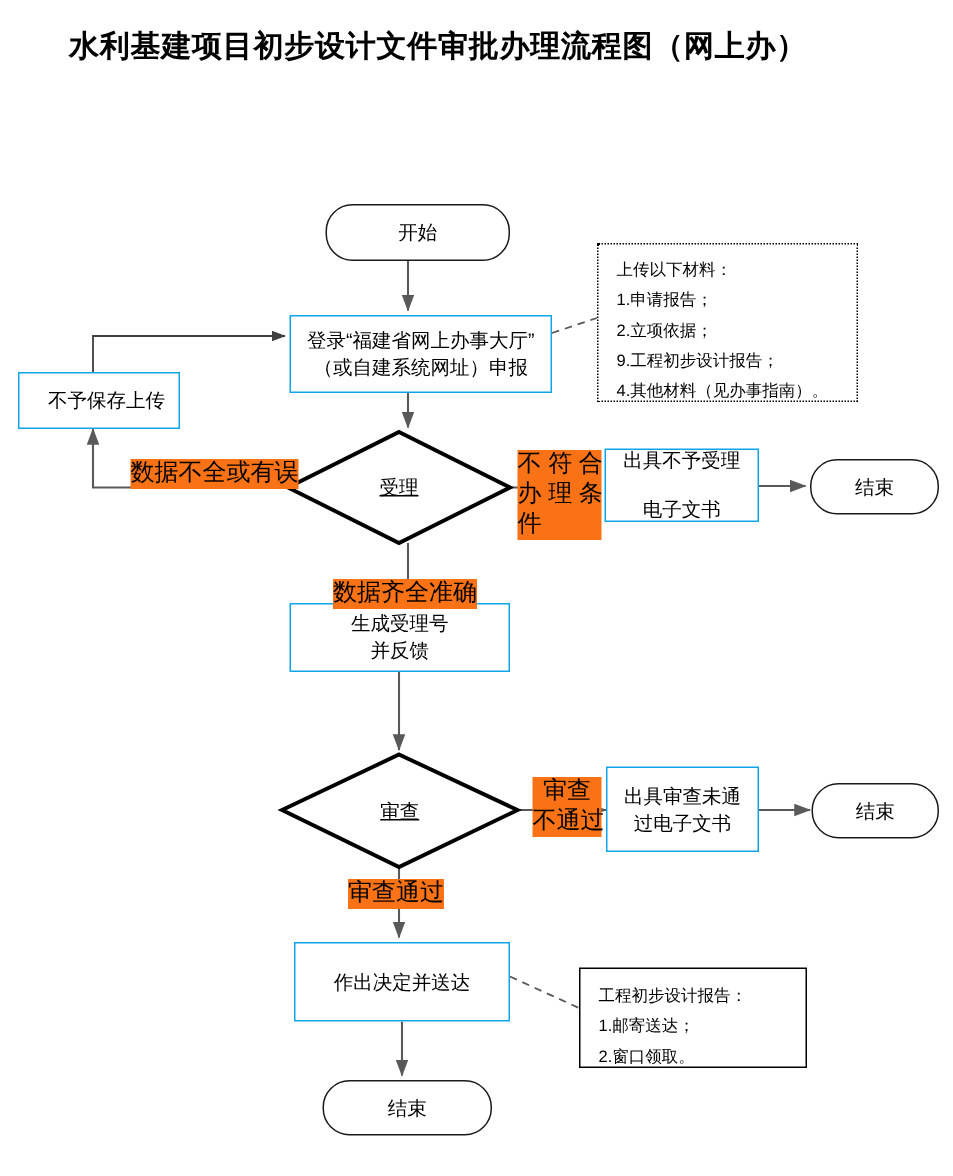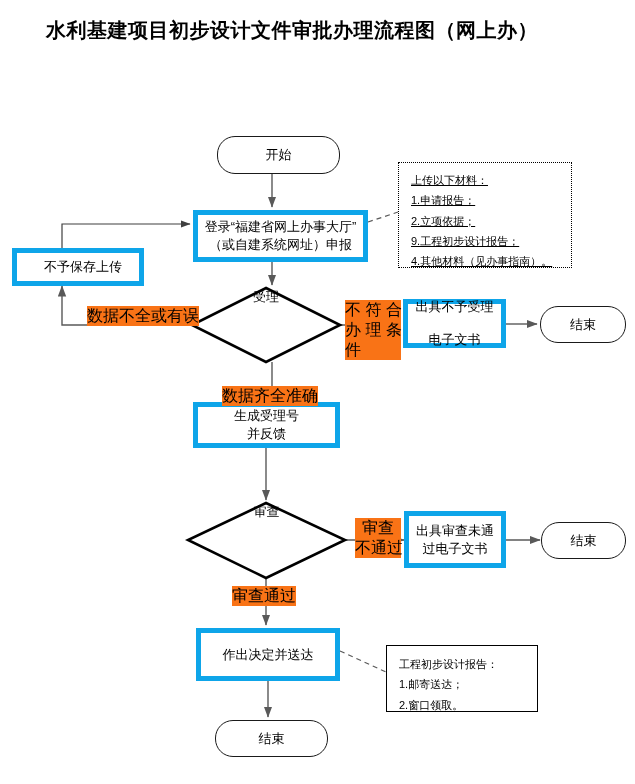--- a/index.html
+++ b/index.html
@@ -33,48 +33,48 @@
     box-sizing: border-box;
     display: flex;
     align-items: center;
     justify-content: center;
     text-align: center;
     font-size: 13px;
     line-height: 1.35;
     background: #ffffff;
   }
   .rect {
-    border: 5px solid #0ea5e9;
+    border: 1px solid #0ea5e9;
   }
   .terminator {
     border: 1.3px solid #1a1a1a;
     border-radius: 18px;
   }
   .diamond-wrap {
     position: absolute;
     display: flex;
-    align-items: flex-start;
+    align-items: center;
     justify-content: center;
+    text-decoration: underline;
   }
   .diamond-label {
     position: relative;
     font-size: 13px;
     z-index: 2;
   }
   .note {
     position: absolute;
     box-sizing: border-box;
     background: #ffffff;
     font-size: 11px;
     line-height: 1.85;
     padding: 7px 6px 6px 12px;
   }
   .note-dotted {
     border: 1.5px dotted #000000;
-    text-decoration: underline;
   }
   .note-solid {
     border: 1px solid #000000;
   }
   .note p {
     margin: 0;
     white-space: nowrap;
   }
   .edge-label {
     position: absolute;
@@ -145,21 +145,21 @@
 
   <div class="node terminator" style="left:217px; top:136px; width:123px; height:38px;">
     <span>开始</span>
   </div>
 
   <div class="node rect" style="left:193px; top:210px; width:175px; height:52px; flex-direction:column;">
     <span>登录“福建省网上办事大厅”</span>
     <span>（或自建系统网址）申报</span>
   </div>
 
-  <div class="node rect" style="left:12px; top:248px; width:132px; height:38px;padding-left:10px;">
+  <div class="node rect" style="left:12px; top:248px; width:108px; height:38px;padding-left:10px;">
     <span>不予保存上传</span>
   </div>
 
   <div class="diamond-wrap" style="left:192px; top:288px; width:148px; height:74px;">
     <span class="diamond-label">受理</span>
   </div>
 
   <div class="node rect" style="left:403px; top:299px; width:103px; height:49px; flex-direction:column;gap:15px;">
     <span>出具不予受理</span>
     <span>电子文书</span>

